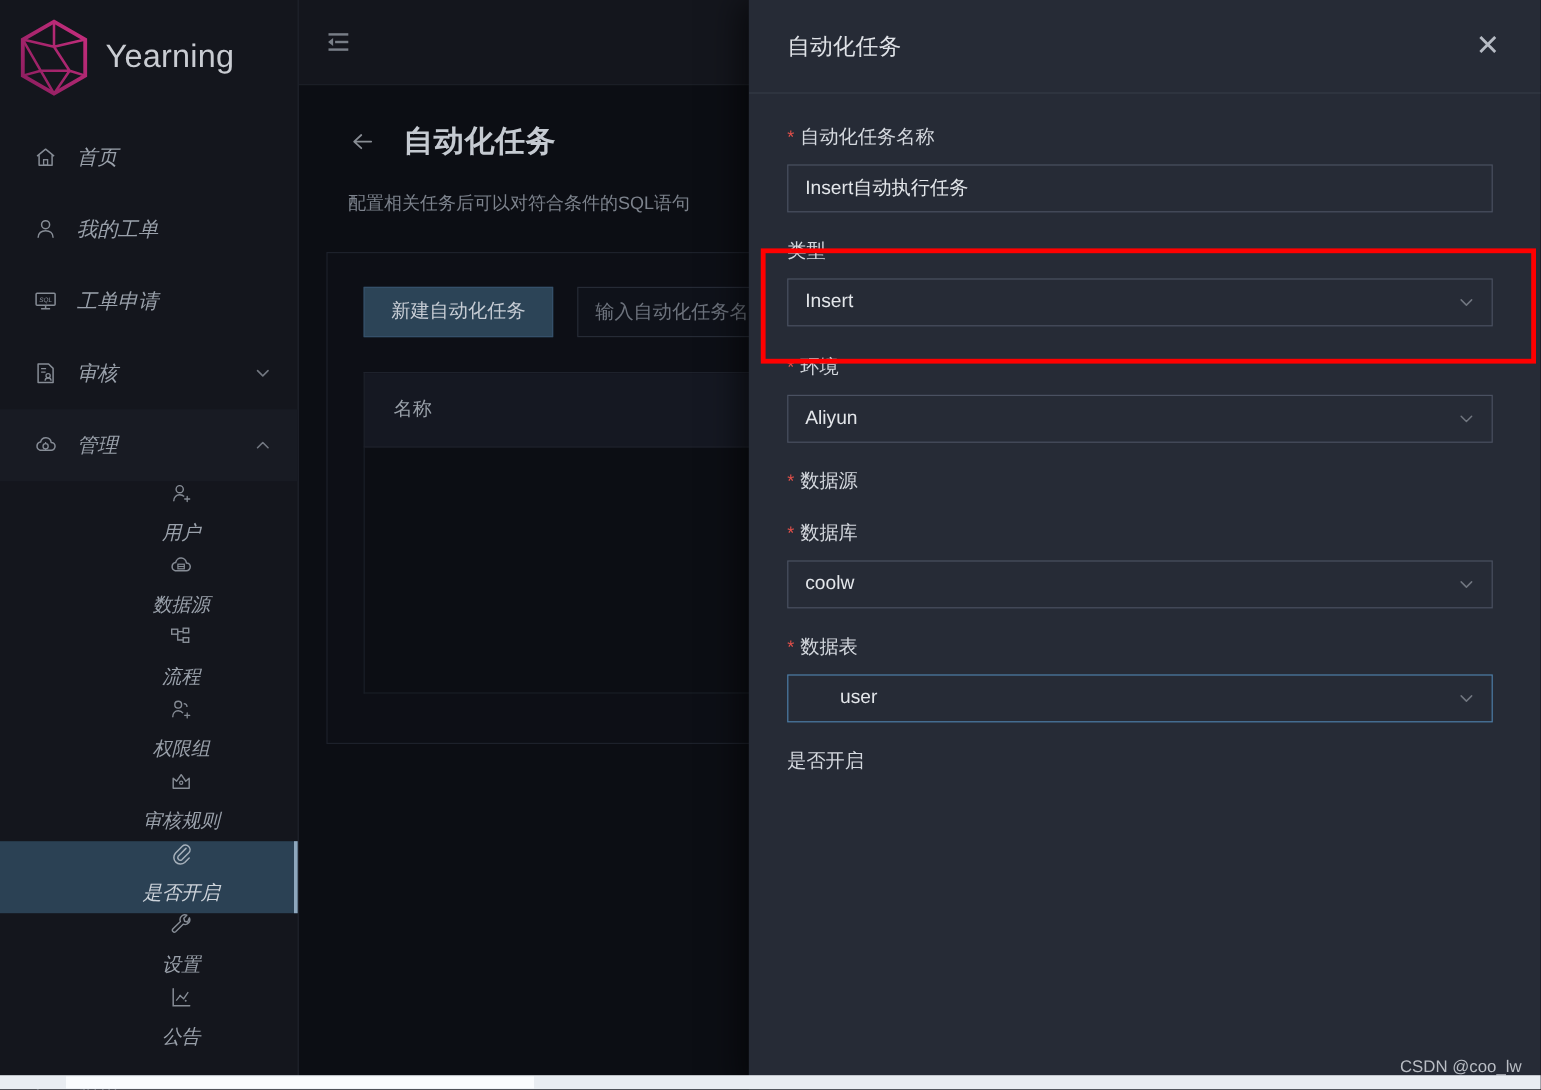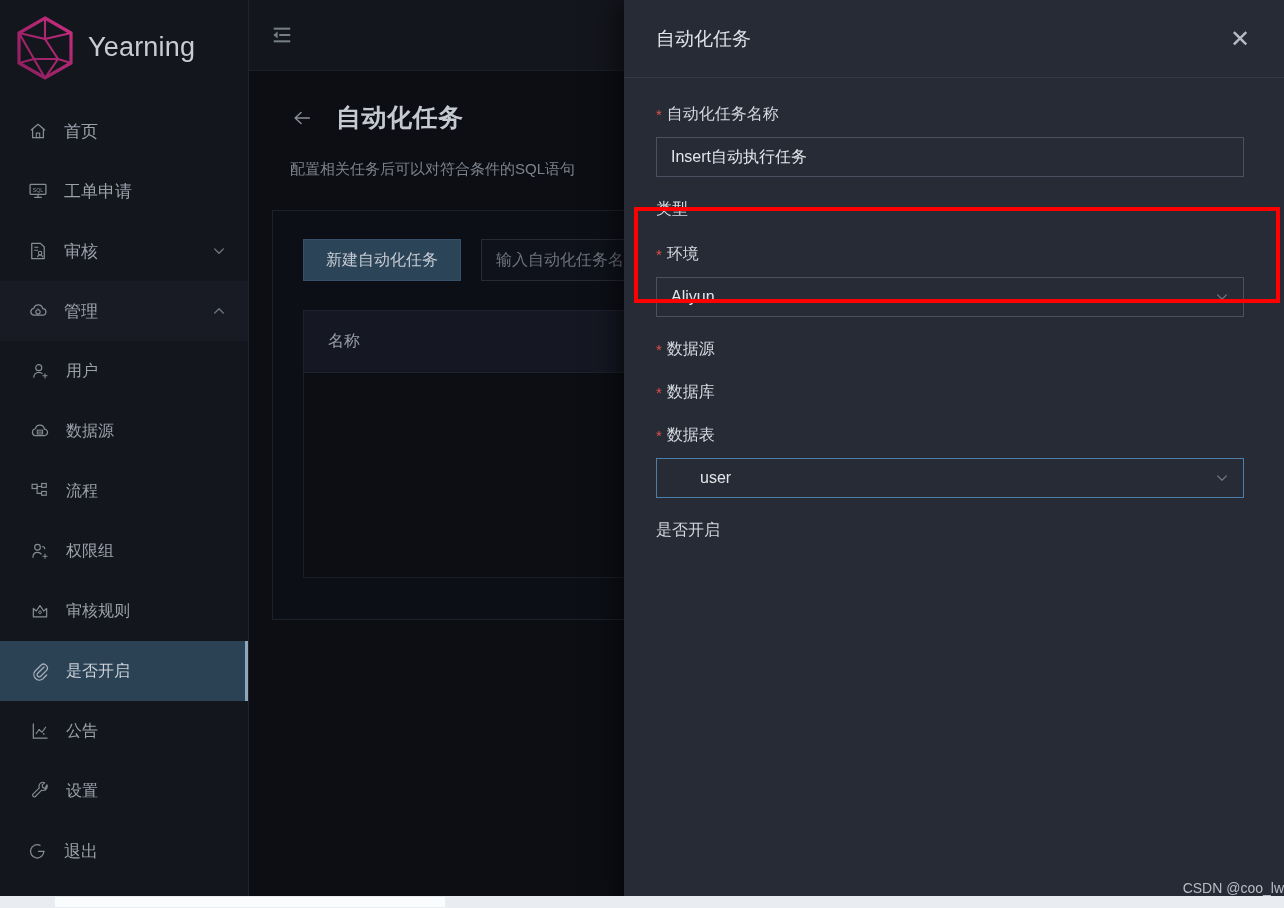--- a/index.html
+++ b/index.html
@@ -48,23 +48,24 @@
   .nav { padding-top: 6px; }
   .nav-item {
     height: 60px;
     display: flex; align-items: center;
     padding-left: 28px;
     gap: 16px;
     color: #9aa1ab;
     font-size: 17px;
     cursor: pointer;
     position: relative;
+    font-style: italic;
   }
   .nav-item .ic { width: 20px; height: 20px; flex: none; display: block; opacity: .85; }
-  .nav-item.sub { padding-left: 30px; font-size: 16px; }
+  .nav-item.sub { padding-left: 54px; font-size: 16px; flex-direction: column; }
   .nav-item.active {
     background: #2b4154;
     color: #cdd3da;
   }
   .nav-item.active::after {
     content: ""; position: absolute; right: 0; top: 0; bottom: 0;
     width: 3px; background: #8ea7bd;
   }
   .nav-item.open { background: #181b23; justify-content: center; }
   .chev { margin-left: auto; margin-right: 22px; width: 14px; height: 14px; opacity: .7; }
@@ -184,21 +185,21 @@
     position: absolute;
     left: 634px; top: 207px;
     width: 646px; height: 96px;
     border: 4px solid #ff0000;
     z-index: 60;
     pointer-events: none;
   }
 
   
   .csdn {
-    position: absolute; right: 0; bottom: 12px;
+    position: absolute; right: 16px; bottom: 12px;
     font-size: 14px; color: #b9bdc4;
     z-index: 70;
   }
 
   
   .hscroll {
     position: absolute; left: 0; bottom: 0; width: 1284px; height: 12px;
     background: #e9edf2; z-index: 80;
   }
   .hscroll .thumb {
@@ -273,20 +274,27 @@
     <div class="nav">
 
       <div class="nav-item">
         <svg class="ic" viewBox="0 0 24 24">
           <path d="M3.5 11 L12 4 L20.5 11 M5.5 10 V20 H18.5 V10" fill="none" stroke="#9aa1ab" stroke-width="1.5" stroke-linejoin="round"></path>
           <rect x="10" y="14.5" width="4" height="5.5" fill="none" stroke="#9aa1ab" stroke-width="1.3"></rect>
         </svg>
         <span class="nav-label">首页</span>
       </div>
 
+      <div class="nav-item">
+        <svg class="ic" viewBox="0 0 24 24">
+          <circle cx="12" cy="7.5" r="4" fill="none" stroke="#9aa1ab" stroke-width="1.5"></circle>
+          <path d="M4.5 20.5 C4.5 15.8 8 13.5 12 13.5 C16 13.5 19.5 15.8 19.5 20.5" fill="none" stroke="#9aa1ab" stroke-width="1.5"></path>
+        </svg>
+        <span class="nav-label">我的工单</span>
+      </div>
 
       <div class="nav-item">
         <svg class="ic" viewBox="0 0 24 24">
           <rect x="2.5" y="4" width="19" height="12" rx="1" fill="none" stroke="#9aa1ab" stroke-width="1.5"></rect>
           <path d="M12 16 V19 M7.5 19.5 H16.5" stroke="#9aa1ab" stroke-width="1.5" fill="none"></path>
           <text x="12" y="12.6" font-size="6.4" fill="#9aa1ab" text-anchor="middle" font-family="Liberation Sans, sans-serif">SQL</text>
         </svg>
         <span class="nav-label">工单申请</span>
       </div>
 
@@ -363,33 +371,33 @@
 
       <div class="nav-item sub active">
         <svg class="ic" viewBox="0 0 24 24">
           <path d="M16.8 7.2 L9 15 A2.6 2.6 0 0 0 12.6 18.6 L19.6 11.6 A4.6 4.6 0 0 0 13.1 5.1 L6.2 12 A6.6 6.6 0 0 0 15.5 21.3 L20 16.8" fill="none" stroke="#bcc4cd" stroke-width="1.5" stroke-linecap="round" stroke-linejoin="round"></path>
         </svg>
         <span class="nav-label">是否开启</span>
       </div>
 
       <div class="nav-item sub">
         <svg class="ic" viewBox="0 0 24 24">
+          <path d="M20.2 4.6 A4.8 4.8 0 0 1 14 11 L6.4 18.6 A2 2 0 0 1 3.6 15.8 L11.2 8.2 A4.8 4.8 0 0 1 17.6 2 L14.6 5 L15.4 8 L18.4 8.8 Z" fill="none" stroke="#9aa1ab" stroke-width="1.4" stroke-linejoin="round"></path>
+        </svg>
+        <span class="nav-label">设置</span>
+      </div>
+
+      <div class="nav-item sub">
+        <svg class="ic" viewBox="0 0 24 24">
           <path d="M4 3.5 V20.5 H20.5" fill="none" stroke="#9aa1ab" stroke-width="1.5" stroke-linecap="round"></path>
           <path d="M7 15.5 L11 10.5 L14.5 13.5 L19 7" fill="none" stroke="#9aa1ab" stroke-width="1.3"></path>
           <circle cx="11" cy="10.5" r="1" fill="#9aa1ab"></circle>
           <circle cx="16.5" cy="15.5" r="1" fill="#9aa1ab"></circle>
         </svg>
         <span class="nav-label">公告</span>
-      </div>
-
-      <div class="nav-item sub">
-        <svg class="ic" viewBox="0 0 24 24">
-          <path d="M20.2 4.6 A4.8 4.8 0 0 1 14 11 L6.4 18.6 A2 2 0 0 1 3.6 15.8 L11.2 8.2 A4.8 4.8 0 0 1 17.6 2 L14.6 5 L15.4 8 L18.4 8.8 Z" fill="none" stroke="#9aa1ab" stroke-width="1.4" stroke-linejoin="round"></path>
-        </svg>
-        <span class="nav-label">设置</span>
       </div>
 
       <div class="nav-item">
         <svg class="ic" viewBox="0 0 24 24">
           <path d="M14.5 5.2 A8 8 0 1 0 19 12.3" fill="none" stroke="#9aa1ab" stroke-width="1.5" stroke-linecap="round"></path>
           <path d="M19 12.3 H12.5" stroke="#9aa1ab" stroke-width="1.5" stroke-linecap="round"></path>
         </svg>
         <span class="nav-label">退出</span>
       </div>
 
@@ -456,20 +464,26 @@
         </div>
         <div class="ctl">
           <span>Insert自动执行任务</span>
         </div>
       </div>
 
       <div class="field" style="margin-bottom:24px">
         <div class="field-label">
           <span>类型</span>
         </div>
+        <div class="ctl">
+          <span>Insert</span>
+          <svg class="caret" viewBox="0 0 16 16">
+            <path d="M3 5.6 L8 10.6 L13 5.6" fill="none" stroke="#aeb4bd" stroke-width="1.4" stroke-linecap="round" stroke-linejoin="round"></path>
+          </svg>
+        </div>
       </div>
 
       <div class="field">
         <div class="field-label">
           <span class="req">*</span>
           <span>环境</span>
         </div>
         <div class="ctl">
           <span>Aliyun</span>
           <svg class="caret" viewBox="0 0 16 16">
@@ -483,20 +497,26 @@
           <span class="req">*</span>
           <span>数据源</span>
         </div>
       </div>
 
       <div class="field">
         <div class="field-label">
           <span class="req">*</span>
           <span>数据库</span>
         </div>
+        <div class="ctl">
+          <span>coolw</span>
+          <svg class="caret" viewBox="0 0 16 16">
+            <path d="M3 5.6 L8 10.6 L13 5.6" fill="none" stroke="#aeb4bd" stroke-width="1.4" stroke-linecap="round" stroke-linejoin="round"></path>
+          </svg>
+        </div>
       </div>
 
       <div class="field">
         <div class="field-label">
           <span class="req">*</span>
           <span>数据表</span>
         </div>
         <div class="ctl focused">
           <span>user</span>
           <svg class="caret" viewBox="0 0 16 16">

